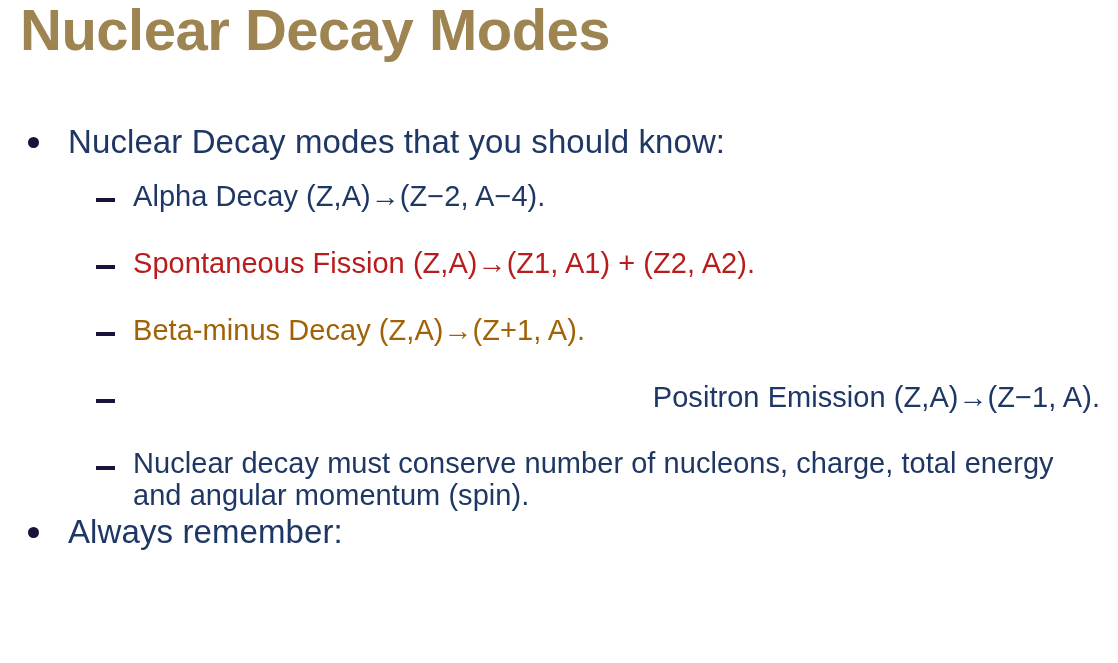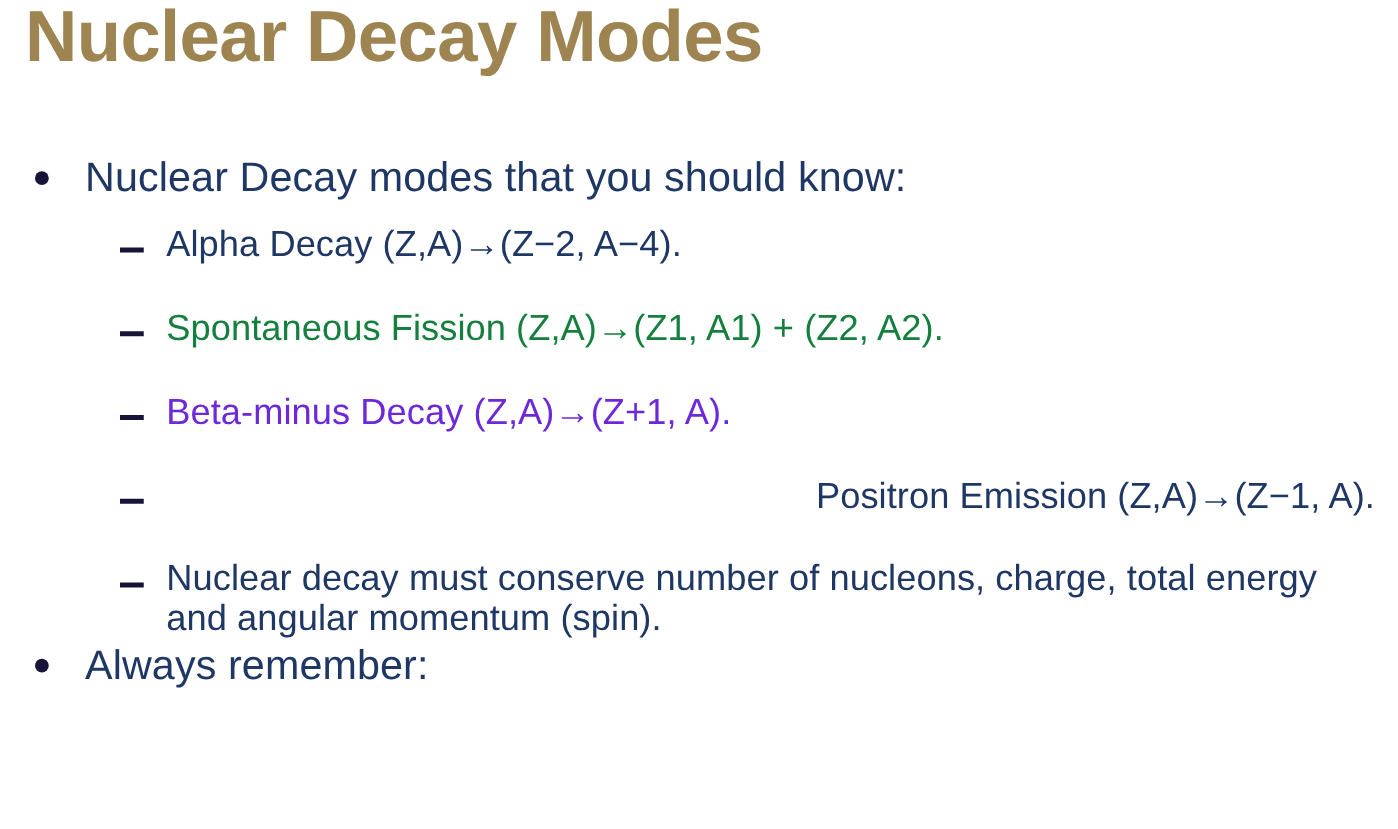--- a/index.html
+++ b/index.html
@@ -117,26 +117,26 @@
       <span class="txt" style="color: rgb(30, 55, 100);">Nuclear Decay modes that you should know:</span>
     </li>
 
     <li class="bullet-row level2 first-sub">
       <span class="marker" style="background: rgb(23, 20, 58);"></span>
       <span class="txt" style="color: rgb(30, 55, 100);">Alpha Decay (Z,A)→(Z−2, A−4).</span>
     </li>
 
     <li class="bullet-row level2">
       <span class="marker" style="background: rgb(23, 20, 58);"></span>
-      <span class="txt" style="color: #15803d;">Spontaneous Fission (Z,A)→(Z1, A1) + (Z2, A2).</span>
+      <span class="txt" style="color: #b91c1c;">Spontaneous Fission (Z,A)→(Z1, A1) + (Z2, A2).</span>
     </li>
 
     <li class="bullet-row level2">
       <span class="marker" style="background: rgb(23, 20, 58);"></span>
-      <span class="txt" style="color: #6d28d9;">Beta-minus Decay (Z,A)→(Z+1, A).</span>
+      <span class="txt" style="color: #a16207;">Beta-minus Decay (Z,A)→(Z+1, A).</span>
     </li>
 
     <li class="bullet-row level2">
       <span class="marker" style="background: rgb(23, 20, 58);"></span>
       <span class="txt" style="color: rgb(30, 55, 100); text-align: right;">Positron Emission (Z,A)→(Z−1, A).</span>
     </li>
 
 
     <li class="bullet-row level2 tight">
       <span class="marker" style="background: rgb(23, 20, 58);"></span>

